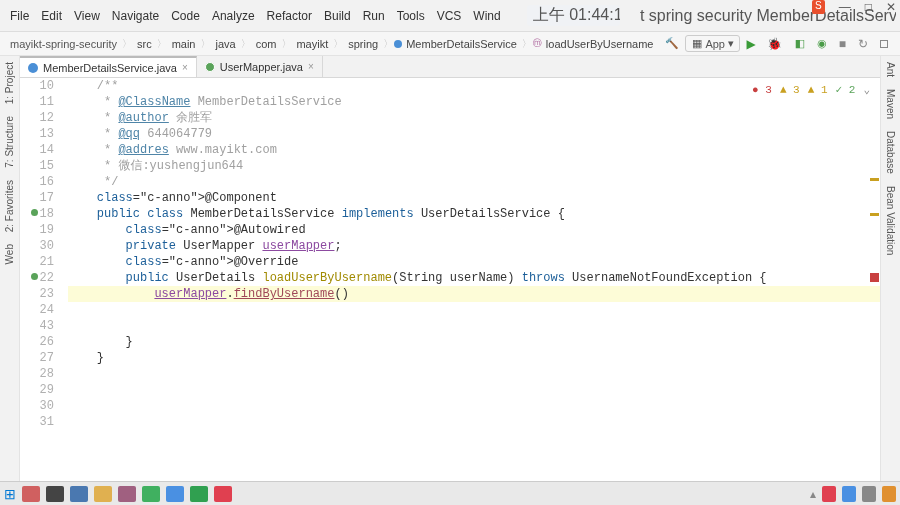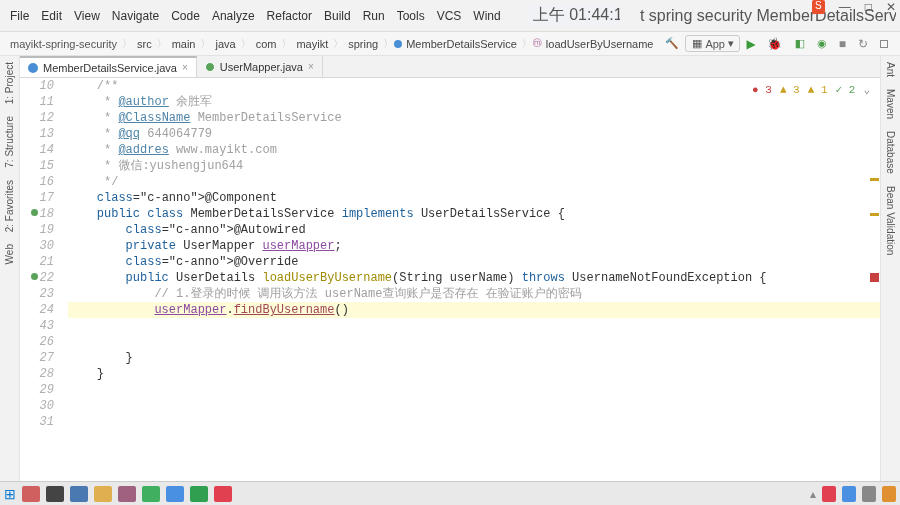--- a/index.html
+++ b/index.html
@@ -26,21 +26,21 @@
 .center { flex: 1; display: flex; flex-direction: column; }
 .tabs { height: 22px; display: flex; align-items: stretch; border-bottom: 1px solid #d8d8d8; background: #f2f2f2; }
 .tab { display: flex; align-items: center; padding: 0 8px; font-size: 11px; gap: 5px; border-right: 1px solid #d8d8d8; }
 .tab.active { background: #fff; border-top: 2px solid #bbb; }
 .circ { width: 10px; height: 10px; border-radius: 50%; display: inline-block; }
 .circ.blue { background: #4a8fd6; }
 .circ.green { background: #5aa35a; border: 1px solid #fff; }
 .tab .x { color: #999; font-size: 10px; }
 .editor { flex: 1; display: flex; font-family: "Consolas","Courier New",monospace; font-size: 12px; line-height: 16px; position: relative; overflow: hidden; }
 .gutter { width: 40px; text-align: right; color: #b0b0b0; padding-right: 6px; background: #fff; }
-.gutter div { height: 16px; font-style: italic; }
+.gutter div { height: 16px; }
 .code { flex: 1; padding-left: 8px; position: relative; }
 .code .line { height: 16px; white-space: pre; }
 .line.hl { background: #fdfcd7; }
 .c-comment { color: #a0a0a0; }
 .c-anno { color: #a08a00; }
 .c-tag { color: #4f85a8; text-decoration: underline; }
 .c-kw { color: #1c5f99; font-weight: 500; }
 .c-under { text-decoration: underline; color: #a04858; }
 .c-purple { color: #8c4aa0; }
 .insp { position: absolute; right: 10px; top: 4px; font-size: 11px; color: #888; display: flex; gap: 8px; align-items: center; }
@@ -173,33 +173,32 @@
           <span style="color:#888;">⌄</span>
         </div>
         <div class="marker-strip">
           <div class="mk" style="top:80px;background:#c9a020;"></div>
           <div class="mk" style="top:115px;background:#c9a020;"></div>
           <div class="mk" style="top:175px;background:#c84040;"></div>
           <div class="mk" style="top:178px;background:#c84040;"></div>
           <div class="mk" style="top:181px;background:#c84040;"></div>
         </div>
       <div class="line"><span class="c-comment">    /**</span></div>
+          <div class="line"><span class="c-comment">     * <span class="c-tag">@ClassName</span> MemberDetailsService</span></div>
           <div class="line"><span class="c-comment">     * <span class="c-tag">@author</span> 余胜军</span></div>
-          <div class="line"><span class="c-comment">     * <span class="c-tag">@ClassName</span> MemberDetailsService</span></div>
           <div class="line"><span class="c-comment">     * <span class="c-tag">@qq</span> 644064779</span></div>
           <div class="line"><span class="c-comment">     * <span class="c-tag">@addres</span> www.mayikt.com</span></div>
           <div class="line"><span class="c-comment">     * 微信:yushengjun644</span></div>
           <div class="line"><span class="c-comment">     */</span></div>
           <div class="line">    <span <span="" class="c-kw">class</span>="c-anno"&gt;@Component</div>
           <div class="line">    <span class="c-kw">public</span> <span class="c-kw">class</span> MemberDetailsService <span class="c-kw">implements</span> UserDetailsService {</div>
           <div class="line">        <span <span="" class="c-kw">class</span>="c-anno"&gt;@Autowired</div>
           <div class="line">        <span class="c-kw">private</span> UserMapper <span class="c-purple" style="text-decoration:underline;">userMapper</span>;</div>
           <div class="line">        <span <span="" class="c-kw">class</span>="c-anno"&gt;@Override</div>
           <div class="line">        <span class="c-kw">public</span> UserDetails <span class="c-anno">loadUserByUsername</span>(String userName) <span class="c-kw">throws</span> UsernameNotFoundException {</div>
-          <div class="line"><span class="c-comment">            // 1.登录的时候 调用该方法 userName查询账户是否存在 在验证账户的密码</span></div>
           <div class="line hl">            <span class="c-purple" style="text-decoration:underline;">userMapper</span>.<span class="c-under">findByUsername</span>()</div>
           <div class="line"></div>
           <div class="line"></div>
           <div class="line">        }</div>
           <div class="line">    }</div>
           <div class="line"></div>
         </div>
     </div>
   </div>
 

